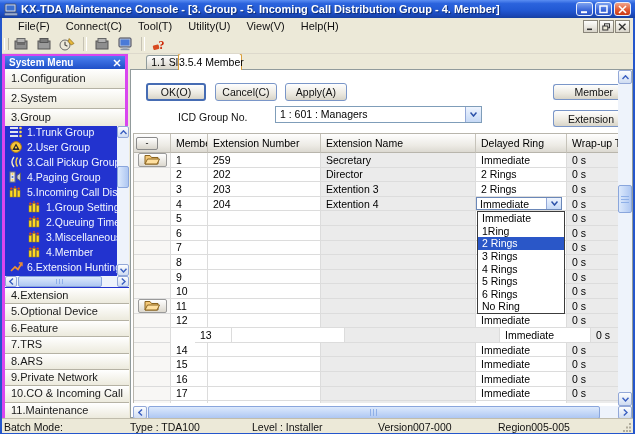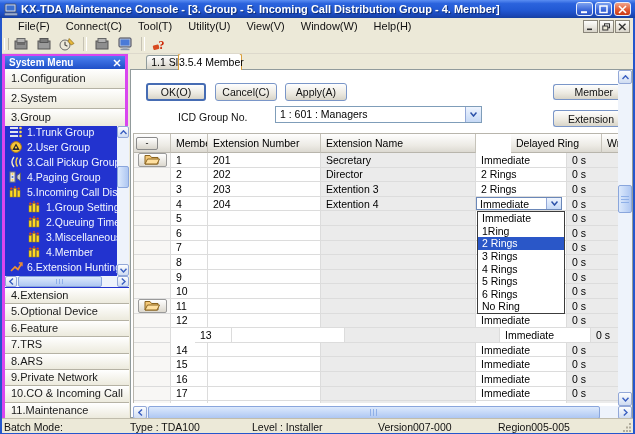--- a/index.html
+++ b/index.html
@@ -134,21 +134,20 @@
       </div>
   </div>
 
   <div class="menubar">
     <div class="menu-items">
         <div class="menu-item">File(F)</div>
         <div class="menu-item">Connect(C)</div>
         <div class="menu-item">Tool(T)</div>
         <div class="menu-item">Utility(U)</div>
         <div class="menu-item">View(V)</div>
-        <div class="menu-item">Window(W)</div>
         <div class="menu-item">Help(H)</div>
       </div>
     <div class="mdi-controls">
         <div class="mdi-btn">
           <svg width="9" height="8" viewBox="0 0 9 8">
             <rect x="1" y="5.5" width="5" height="1.6" fill="#333"></rect>
           </svg>
         </div>
         <div class="mdi-btn">
           <svg width="9" height="8" viewBox="0 0 9 8">
@@ -438,37 +437,37 @@
     </div>
 
     <div class="grid">
       <div class="g-head">
           <div class="g-h" style="width: 37px; padding-left: 0px;">
             <div class="g-hbtn">-</div>
           </div>
           <div class="g-h" style="width: 37px;">Member</div>
           <div class="g-h" style="width: 113px;">Extension Number</div>
           <div class="g-h" style="width: 155px;">Extension Name</div>
-          <div class="g-h" style="width: 91px; margin-left: 35px;">Delayed Ring</div>
+          <div class="g-h" style="width: 91px;">Delayed Ring</div>
           <div class="g-h" style="width: 60px;">Wrap-up Time</div>
         </div>
       <div class="g-body">
           <div class="g-r">
             <div class="g-c g-gut" style="width: 37px;">
               <div class="gut-btn">
                 <span class="ic">
                   <svg width="16" height="11" viewBox="0 0 16 11">
                     <path d="M1 1.5 L6 1.5 L7.5 3.5 L14 3.5 L14 10 L1 10 Z" fill="#f4c878" stroke="#8a6420"></path>
                     <path d="M1 10 L3.5 5 L15.5 5 L13 10 Z" fill="#ffe0a0" stroke="#8a6420"></path>
                   </svg>
                 </span>
               </div>
             </div>
             <div class="g-c" style="width: 37px;">1</div>
-            <div class="g-c" style="width: 113px;">201</div>
+            <div class="g-c" style="width: 113px;">259</div>
             <div class="g-c gray" style="width: 155px;">Secretary</div>
             <div class="g-c" style="width: 91px;">Immediate</div>
             <div class="g-c gray" style="width: 60px;">0 s</div>
           </div>
           <div class="g-r">
             <div class="g-c g-gut" style="width: 37px;"></div>
             <div class="g-c" style="width: 37px;">2</div>
             <div class="g-c" style="width: 113px;">202</div>
             <div class="g-c gray" style="width: 155px;">Director</div>
             <div class="g-c" style="width: 91px;">2 Rings</div>

